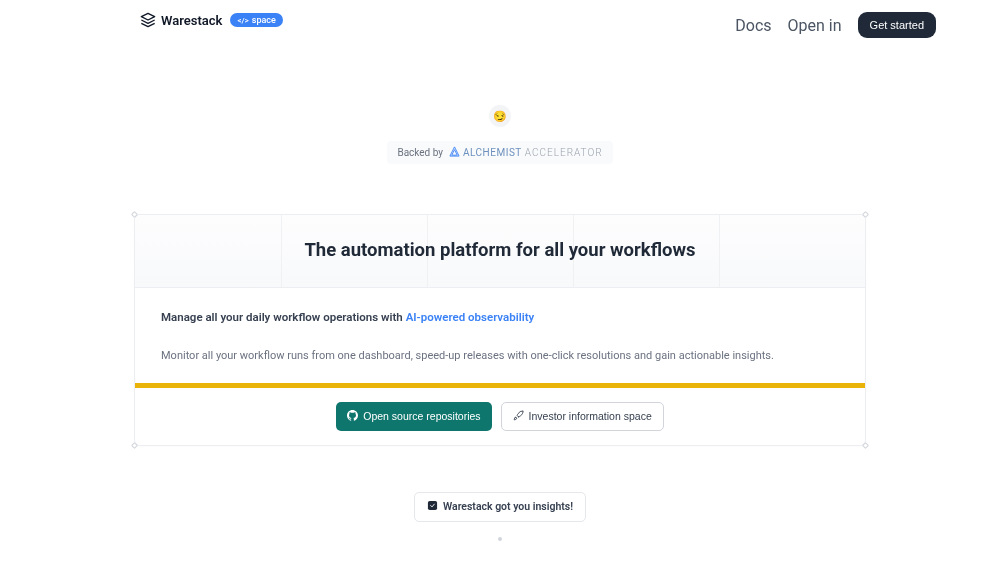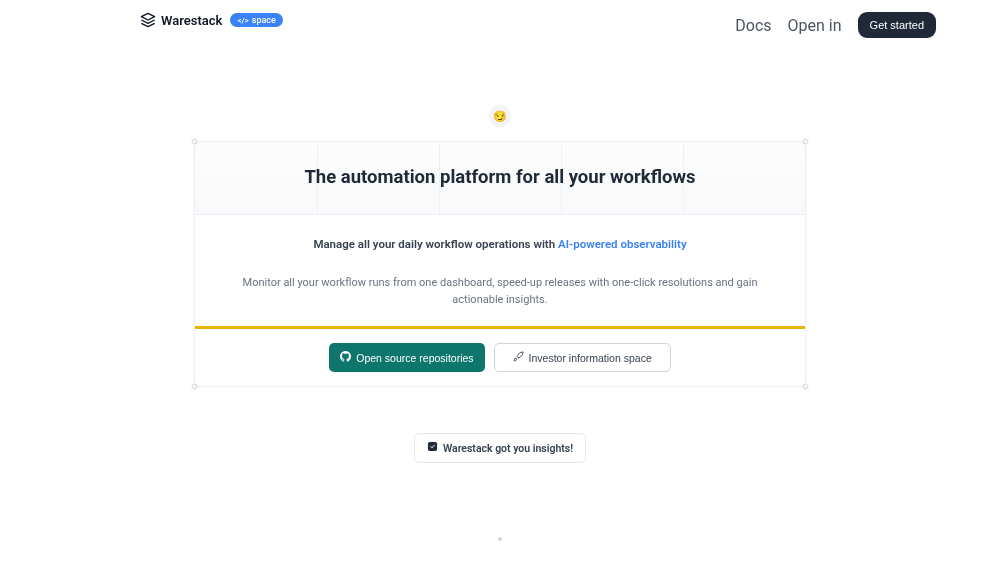--- a/index.html
+++ b/index.html
@@ -111,43 +111,43 @@
     .accelerator-name {
       color: #6d91be;
       font-weight: 400;
     }
     .accelerator-sub {
       color: #9ca3af;
       font-weight: 300;
       letter-spacing: 1px;
     }
     .hero-panel {
-      width: 612px;
+      width: 732px;
       border: 1px solid #eceef1;
       border-radius: 6px;
       position: relative;
       box-shadow: 0 1px 2px rgba(0,0,0,0.02);
     }
     .hero-title-section {
       padding: 24px 20px 26px;
       text-align: center;
       background: linear-gradient(180deg, #fdfdfe 0%, #f8f9fa 100%);
       border-bottom: 1px solid #eceef1;
       border-top-left-radius: 6px;
       border-top-right-radius: 6px;
     }
     .hero-title {
       font-size: 18.5px;
       font-weight: 700;
       color: #1f2937;
     }
     .hero-body-section {
       padding: 22px 26px 18px;
-      text-align: center;
-      border-bottom: 3px solid #eab308;
+      text-align: left;
+      border-bottom: 5px solid #eab308;
     }
     .hero-subtitle {
       font-size: 11.5px;
       font-weight: 600;
       color: #374151;
       margin-bottom: 12px;
     }
     .hero-subtitle .highlight {
       color: #3b82f6;
     }
@@ -173,21 +173,21 @@
       font-weight: 500;
       cursor: pointer;
       display: inline-flex;
       align-items: center;
       gap: 5px;
     }
     .cta-secondary {
       background: #ffffff;
       color: #374151;
       border: 1px solid #d1d5db;
-      padding: 7px 18px;
+      padding: 7px 11px;
       border-radius: 5px;
       font-size: 10.5px;
       font-weight: 500;
       cursor: pointer;
       display: inline-flex;
       align-items: center;
       gap: 5px;
     }
     .corner-dot {
       position: absolute;
@@ -267,20 +267,33 @@
   <div class="header-right">
     <a class="nav-link">Docs</a>
     <a class="nav-link">Open in</a>
     <button class="get-started-btn">Get started</button>
   </div>
 </header>
 
 <main class="main">
   <div class="avatar-circle">😏</div>
 
+  <div class="backed-by-row">
+    <span class="backed-by-text">Backed by</span>
+    <span class="accelerator-logo">
+      <span class="accelerator-icon">
+        <svg width="11" height="11" viewBox="0 0 24 24" fill="none" stroke="#3b82f6" stroke-width="2">
+          <path d="M12 2 L2 22 L22 22 Z"></path>
+          <path d="M12 8 L6 20 L18 20 Z"></path>
+        </svg>
+      </span>
+      <span class="accelerator-name">ALCHEMIST</span>
+      <span class="accelerator-sub">ACCELERATOR</span>
+    </span>
+  </div>
 
   <div class="hero-panel">
     <span class="corner-dot dot-tl"></span>
     <span class="corner-dot dot-tr"></span>
     <span class="corner-dot dot-bl"></span>
     <span class="corner-dot dot-br"></span>
 
     <div class="hero-title-section">
       <span class="grid-line-v1"></span>
       <span class="grid-line-v2"></span>

